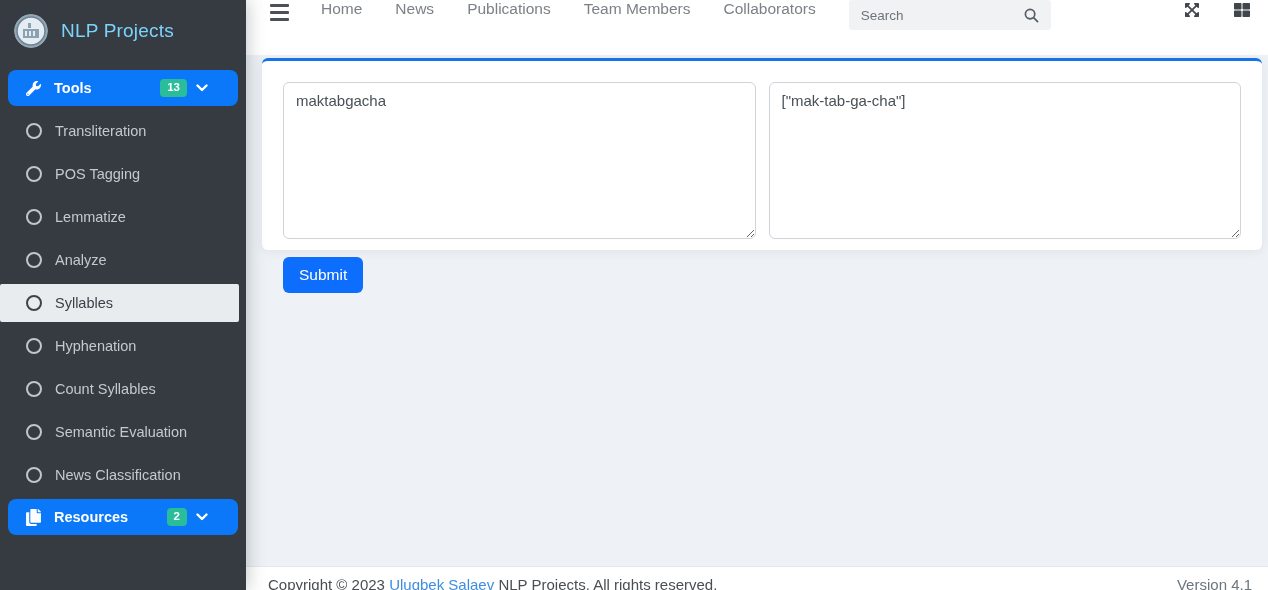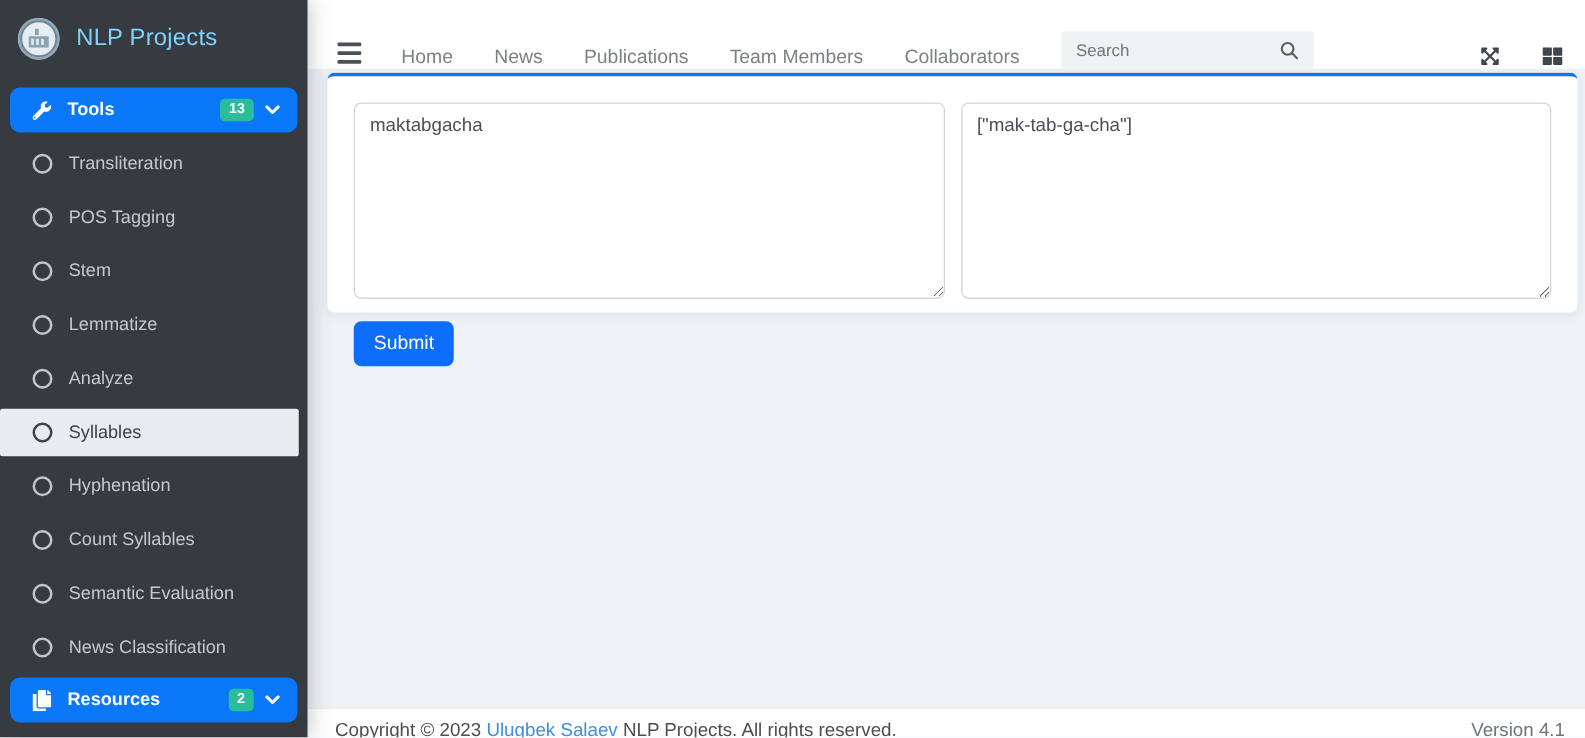--- a/index.html
+++ b/index.html
@@ -7,41 +7,41 @@
   body { font-family:"Liberation Sans", sans-serif; background:#fff; }
   .app { display:flex; width:1268px; height:590px; }
 
   
   .sidebar { width:246px; flex:0 0 246px; background:#353b41; position:relative; z-index:5;
              box-shadow:2px 0 16px rgba(50,60,70,.28); }
   .brand { display:flex; align-items:center; gap:13px; padding:14px 14px; height:62px; cursor:pointer; }
   .logo { width:34px; height:34px; border-radius:50%; flex:0 0 34px; overflow:hidden; }
   .brand-text { color:#7dd3fc; font-size:19px; letter-spacing:.2px; }
 
-  .group-btn { display:flex; align-items:center; height:36px; margin:8px 8px 0 8px; padding:0 14px 0 18px;
+  .group-btn { display:flex; align-items:center; height:36px; margin:8px 8px 0 8px; padding:0 30px 0 18px;
                background:#0a78f8; border-radius:8px; color:#fff; cursor:pointer; }
   .group-btn .glabel { margin-left:13px; font-size:14.5px; font-weight:700; }
   .badge { margin-left:auto; background:#2abd9a; color:#fff; font-size:11.5px; font-weight:700;
            padding:3px 7px; border-radius:4px; line-height:1; }
   .chev { margin-left:9px; display:flex; }
 
   .nav-list { padding-top:6px; }
   .nav-item { display:flex; align-items:center; height:38px; margin:0 7px 5px 0; padding-left:26px;
               color:#c5c9cd; font-size:14.5px; text-decoration:none; cursor:pointer; border-radius:2px; }
   .nav-item .circle { width:16px; height:16px; border:2px solid #c2c6ca; border-radius:50%; flex:0 0 16px; }
   .nav-item .ilabel { margin-left:13px; }
   .nav-item.active { background:#e9ecef; color:#3a4047; }
   .nav-item.active .circle { border-color:#3d434a; }
 
   .resources { margin-top:4px; }
 
   
   .right { flex:1; display:flex; flex-direction:column; position:relative; height:590px; overflow:hidden; background:#eef2f6; }
 
-  .topnav { height:55px; background:#fff; display:flex; align-items:flex-end; padding:0 16px 0 22px; flex:0 0 55px; }
+  .topnav { height:55px; background:#fff; display:flex; align-items:flex-start; padding:0 16px 0 22px; flex:0 0 55px; }
   .hamburger { display:flex; flex-direction:column; gap:4px; cursor:pointer; padding:4px 2px; }
   .hamburger i { display:block; width:19px; height:3px; background:#495057; border-radius:1px; }
   .nav-links { display:flex; align-items:center; margin-left:30px; }
   .nav-link { color:#7c8187; font-size:15.5px; text-decoration:none; margin-right:33px; cursor:pointer; }
   .search { margin-left:0; width:202px; height:30px; background:#f0f2f4; border-radius:3px;
             display:flex; align-items:center; }
   .search input { flex:1; min-width:0; border:none; background:transparent; outline:none; padding:0 4px 0 12px;
                   font-size:13.5px; color:#495057; font-family:"Liberation Sans", sans-serif; }
   .search input::placeholder { color:#6f7479; opacity:1; }
   .search-btn { border:none; background:transparent; padding:0 12px 0 4px; display:flex; cursor:pointer; }
@@ -106,24 +106,20 @@
     </div>
 
     <nav class="nav-list">
       <a class="nav-item">
           <span class="circle"></span>
           <span class="ilabel">Transliteration</span>
         </a>
       <a class="nav-item">
           <span class="circle"></span>
           <span class="ilabel">POS Tagging</span>
-        </a>
-      <a class="nav-item">
-          <span class="circle"></span>
-          <span class="ilabel">Stem</span>
         </a>
       <a class="nav-item">
           <span class="circle"></span>
           <span class="ilabel">Lemmatize</span>
         </a>
       <a class="nav-item">
           <span class="circle"></span>
           <span class="ilabel">Analyze</span>
         </a>
       <a class="nav-item active">

